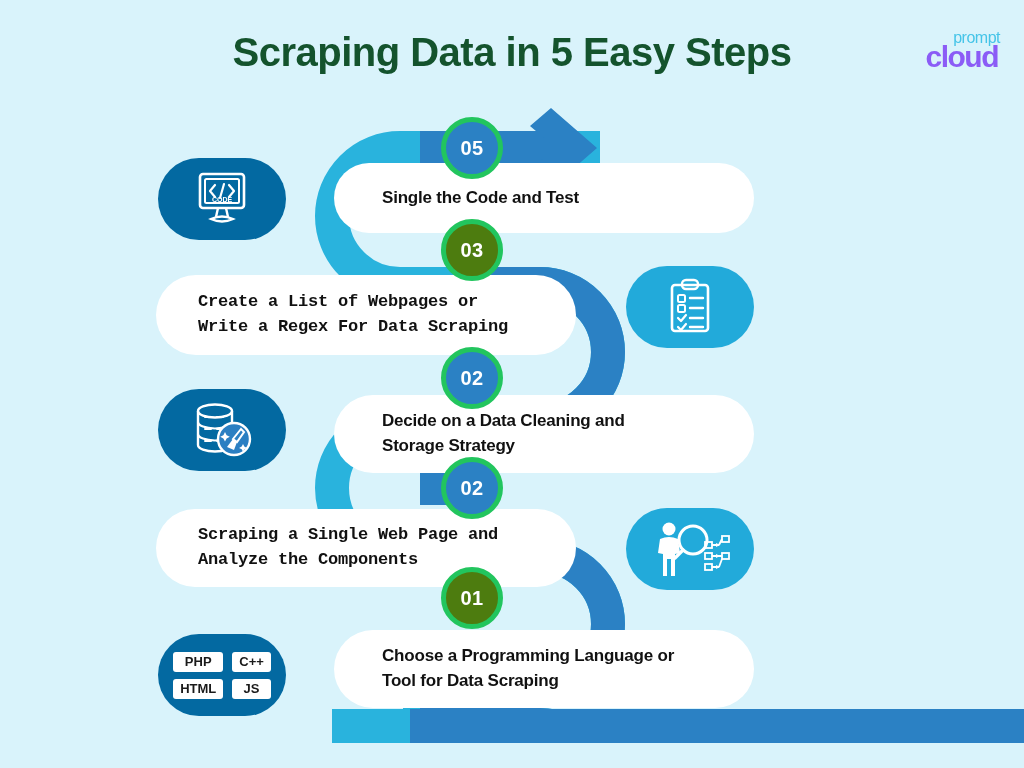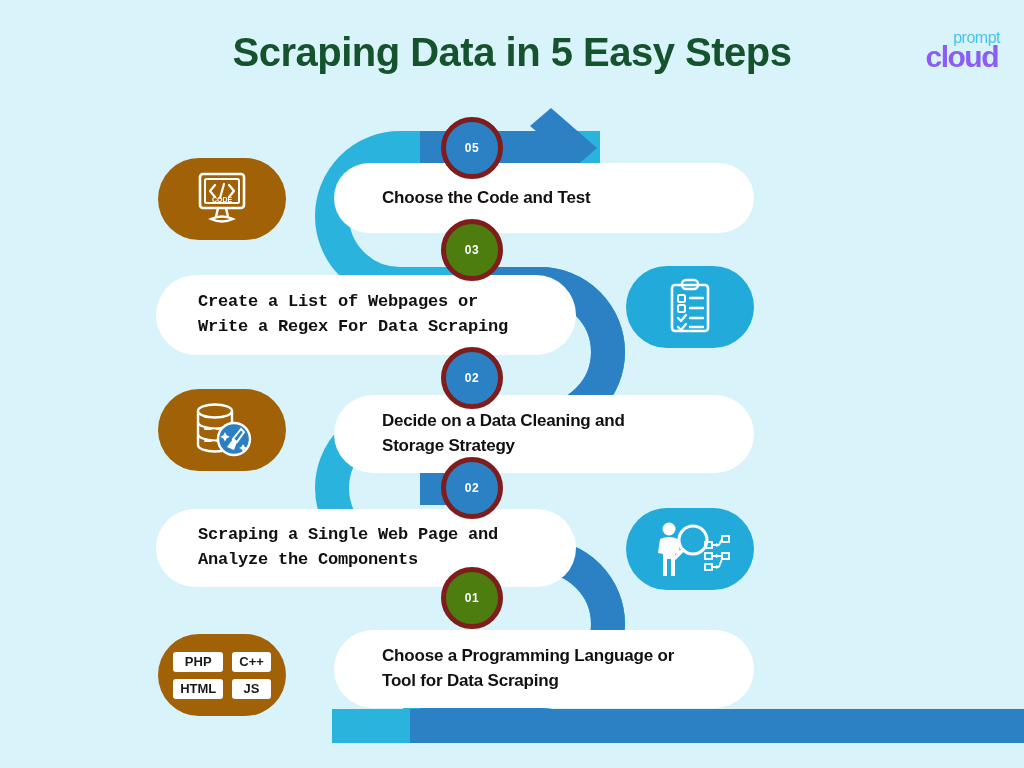--- a/index.html
+++ b/index.html
@@ -90,44 +90,44 @@
   }
   .card.left  { padding-left: 42px; font-family: Liberation Mono, monospace; }
   .card.right { padding-left: 48px; }
 
   
   .badge {
     position: absolute;
     width: 62px;
     height: 62px;
     border-radius: 50%;
-    border: 5px solid #7f1d1d;
+    border: 5px solid #22c55e;
     box-sizing: border-box;
     display: flex;
     align-items: center;
     justify-content: center;
     color: #ffffff;
-    font-size: 12px;
+    font-size: 20px;
     font-weight: bold;
     letter-spacing: 0.5px;
   }
   .badge.dark { background: #2b81c4; }
   .badge.lite { background: #4d7c0f; }
 
   
   .icon-tile {
     position: absolute;
     width: 128px;
     height: 82px;
     border-radius: 41px;
     display: flex;
     align-items: center;
     justify-content: center;
   }
-  .icon-tile.dark { background: #a16207; }
+  .icon-tile.dark { background: #0369a1; }
   .icon-tile.lite { background: #22aada; }
 
   
   .lang-grid {
     display: grid;
     grid-template-columns: auto auto;
     gap: 7px 9px;
   }
   .lang-chip {
     background: #ffffff;
@@ -183,21 +183,21 @@
     <rect x="332" y="709" width="78" height="34" fill="#29b3dd"></rect>
 
     <path fill="#2b81c4" d="M 540 131 L 540 165 L 556 165 L 556 165 Z"></path>
     <g fill="#2b81c4">
       <rect x="480" y="131" width="80" height="34"></rect>
       <path d="M 551 108 L 597 148 L 551 188 L 530 170 L 556 148 L 530 126 Z"></path>
     </g>
   </svg>
 
   <div class="card right" style="left:334px; top:163px; width:420px; height:70px;">
-    <div class="card-text">Choose the Code and Test</div>
+    <div class="card-text">Single the Code and Test</div>
   </div>
   <div class="badge dark" style="left:441px; top:117px;">
     <span>05</span>
   </div>
 
   <div class="icon-tile dark" style="left:158px; top:158px;">
     <svg width="64" height="56" viewBox="0 0 64 56">
       <rect x="10" y="3" width="44" height="34" rx="3" fill="none" stroke="#ffffff" stroke-width="2.6"></rect>
       <rect x="15" y="8" width="34" height="24" rx="1.5" fill="none" stroke="#ffffff" stroke-width="2"></rect>
       <path d="M 25 14 L 20 20 L 25 26" fill="none" stroke="#ffffff" stroke-width="2.2" stroke-linecap="round" stroke-linejoin="round"></path>

